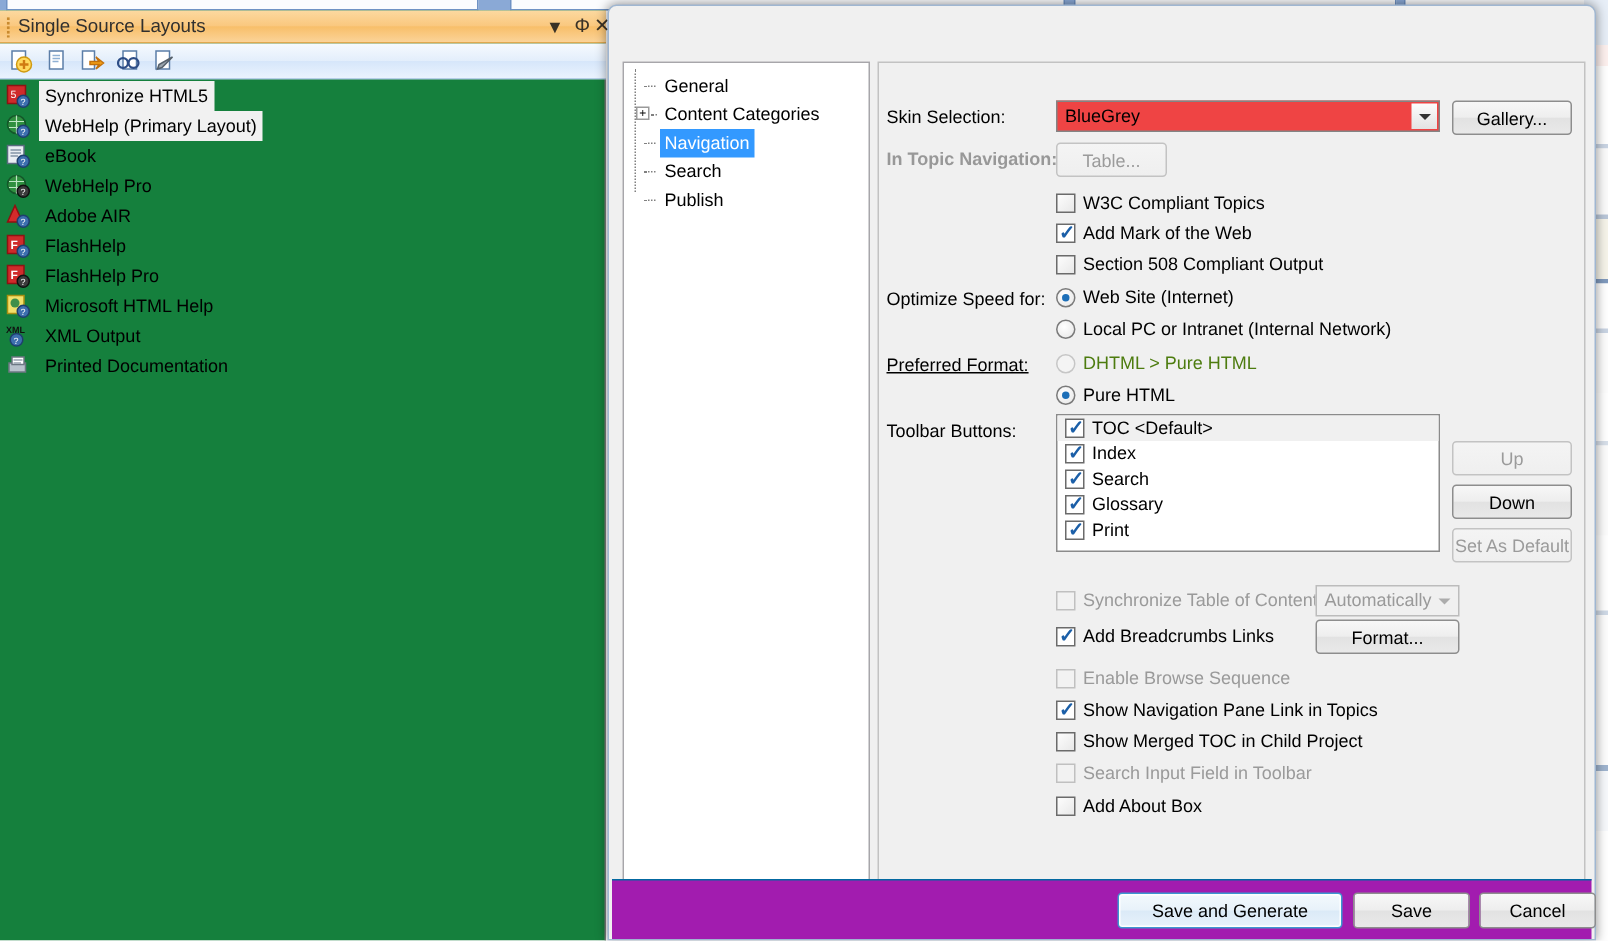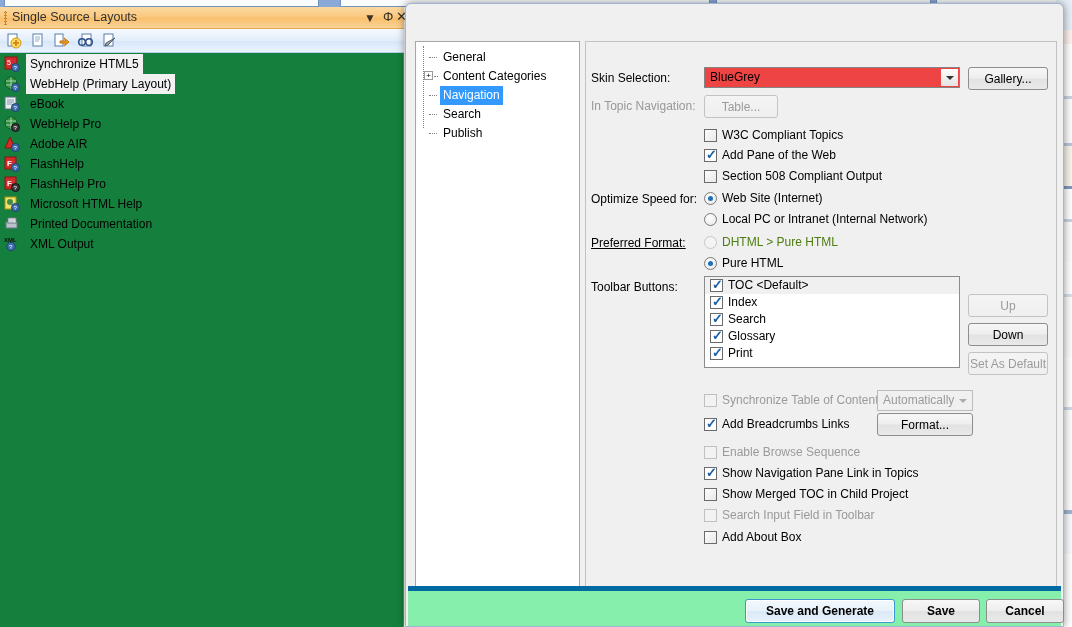--- a/index.html
+++ b/index.html
@@ -212,21 +212,21 @@
     position:absolute; left:5px; top:2px; width:13px; height:13px;
     background:#fff; border:1px solid #6b6b6b;
   }
   .lb-item .lbbox .tick {
     position:absolute; left:1px; top:-2px; color:#1b5fa8;
     font-size:13px; font-weight:bold; line-height:13px;
   }
 
   .footer {
     position:absolute; left:1px; right:1px; bottom:0; height:40px;
-    background:#86efac; border-top:5px solid #0369a1;font-weight:bold;
+    background:#a21caf; border-top:1px solid #0369a1;
   }
 </style>
 </head>
 <body>
 
 <div id="root">
 
   <div class="app-tabstrip">
     <div class="tab" style="left:4px;width:315px;"></div>
     <div class="tab" style="left:340px;width:370px;"></div>
@@ -362,36 +362,36 @@
               <circle cx="6" cy="6" r="3" fill="#3f8f4a"></circle>
               <circle cx="11.5" cy="11.5" r="4" fill="#3d6fae" stroke="#1e3f6d"></circle>
               <text x="9.6" y="14" font-size="6" fill="#fff">?</text>
             </svg>
         </span>
         <span class="li-label">Microsoft HTML Help</span>
       </div>
       <div class="layout-item">
         <span class="li-icon">
           <svg width="16" height="16" viewBox="0 0 16 16">
+              <text x="0" y="6" font-size="6" font-weight="bold" fill="#111">XML</text>
+              <circle cx="7" cy="10.5" r="4.2" fill="#3d6fae" stroke="#1e3f6d"></circle>
+              <text x="5" y="13" font-size="6" fill="#fff">?</text>
+            </svg>
+        </span>
+        <span class="li-label">XML Output</span>
+      </div>
+      <div class="layout-item">
+        <span class="li-icon">
+          <svg width="16" height="16" viewBox="0 0 16 16">
               <rect x="2" y="6" width="11" height="6" fill="#b9c2cc" stroke="#6d7783"></rect>
               <rect x="4" y="2" width="8" height="5" fill="#fff" stroke="#6d7783"></rect>
               <path d="M5 4h6M5 6h5" stroke="#98a3b0"></path>
             </svg>
         </span>
         <span class="li-label">Printed Documentation</span>
-      </div>
-      <div class="layout-item">
-        <span class="li-icon">
-          <svg width="16" height="16" viewBox="0 0 16 16">
-              <text x="0" y="6" font-size="6" font-weight="bold" fill="#111">XML</text>
-              <circle cx="7" cy="10.5" r="4.2" fill="#3d6fae" stroke="#1e3f6d"></circle>
-              <text x="5" y="13" font-size="6" fill="#fff">?</text>
-            </svg>
-        </span>
-        <span class="li-label">XML Output</span>
       </div>
     </div>
   </div>
 
   <div class="bg-right">
     <div class="bgline" style="top:0;height:30px;background:#e7eef7;"></div>
     <div class="bgline" style="top:30px;height:14px;background:#fdf0ee;"></div>
     <div class="bgline" style="top:44px;height:52px;background:#ffffff;"></div>
     <div class="bgline" style="top:96px;height:3px;background:#c9d4e3;"></div>
     <div class="bgline" style="top:99px;height:44px;background:#fbfbfb;"></div>
@@ -451,32 +451,32 @@
 
       <div class="rightpane">
 
         <div class="flabel" style="left:5px;top:29px;">Skin Selection:</div>
         <div class="combo" style="left:118px;top:25px;width:256px;">
           <span>BlueGrey</span>
           <span class="arrow"></span>
         </div>
         <div class="btn" style="left:382px;top:25px;width:80px;">Gallery...</div>
 
-        <div class="flabel dis" style="left:5px;top:57px;">In Topic Navigation:</div>
+        <div class="flabel dis" style="left:5px;top:57px;font-weight:bold;">In Topic Navigation:</div>
         <div class="btn dis" style="left:118px;top:53px;width:74px;">Table...</div>
 
         <div class="chk" style="left:118px;top:86px;">
           <span class="box off"></span>
           <span class="ctext">W3C Compliant Topics</span>
         </div>
         <div class="chk" style="left:118px;top:106px;">
           <span class="box">
               <span class="tick">✓</span>
             </span>
-          <span class="ctext">Add Pane of the Web</span>
+          <span class="ctext">Add Mark of the Web</span>
         </div>
         <div class="chk" style="left:118px;top:127px;">
           <span class="box off"></span>
           <span class="ctext">Section 508 Compliant Output</span>
         </div>
 
         <div class="flabel" style="left:5px;top:150px;">Optimize Speed for:</div>
         <div class="rad" style="left:118px;top:149px;">
           <span class="circ">
               <span class="dot"></span>

